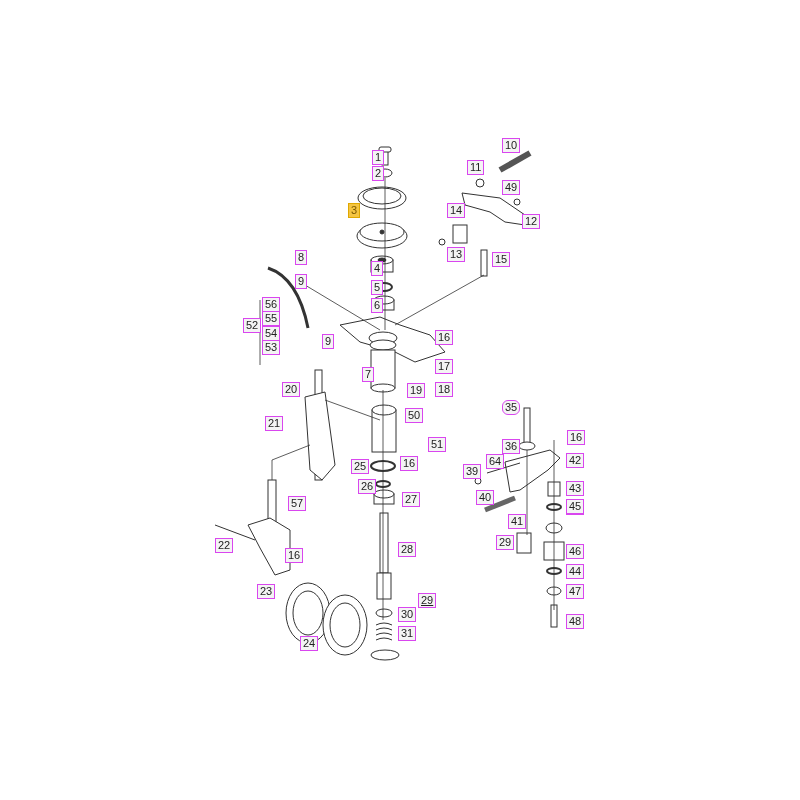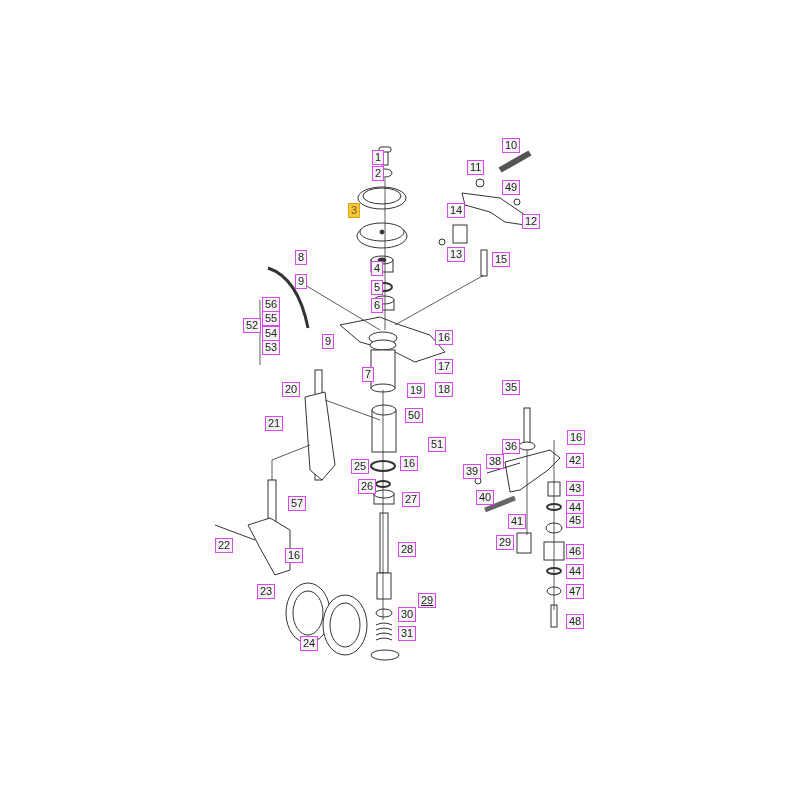--- a/index.html
+++ b/index.html
@@ -152,32 +152,32 @@
     <span class="lbl" style="left: 215px; top: 538px;">22</span>
     <span class="lbl" style="left: 257px; top: 584px;">23</span>
     <span class="lbl" style="left: 300px; top: 636px;">24</span>
     <span class="lbl" style="left: 351px; top: 459px;">25</span>
     <span class="lbl" style="left: 358px; top: 479px;">26</span>
     <span class="lbl" style="left: 402px; top: 492px;">27</span>
     <span class="lbl" style="left: 398px; top: 542px;">28</span>
     <span class="lbl" style="left: 418px; top: 593px; text-decoration: underline;">29</span>
     <span class="lbl" style="left: 398px; top: 607px;">30</span>
     <span class="lbl" style="left: 398px; top: 626px;">31</span>
-    <span class="lbl" style="left: 502px; top: 380px;">35</span>
+    <span class="lbl" style="left: 502px; top: 400px; border-radius: 6px;">35</span>
     <span class="lbl" style="left: 502px; top: 439px;">36</span>
     <span class="lbl" style="left: 496px; top: 535px;">29</span>
-    <span class="lbl" style="left: 486px; top: 454px;">38</span>
+    <span class="lbl" style="left: 486px; top: 454px;">64</span>
     <span class="lbl" style="left: 463px; top: 464px;">39</span>
     <span class="lbl" style="left: 476px; top: 490px;">40</span>
     <span class="lbl" style="left: 508px; top: 514px; text-align: right;">41</span>
     <span class="lbl" style="left: 566px; top: 453px;">42</span>
     <span class="lbl" style="left: 566px; top: 481px;">43</span>
     <span class="lbl" style="left: 566px; top: 500px;">44</span>
     <span class="lbl" style="left: 566px; top: 564px;">44</span>
-    <span class="lbl" style="left: 566px; top: 513px;">45</span>
+    <span class="lbl" style="left: 566px; top: 499px;">45</span>
     <span class="lbl" style="left: 566px; top: 544px;">46</span>
     <span class="lbl" style="left: 566px; top: 584px;">47</span>
     <span class="lbl" style="left: 566px; top: 614px; text-align: right;">48</span>
     <span class="lbl" style="left: 502px; top: 180px;">49</span>
     <span class="lbl" style="left: 405px; top: 408px;">50</span>
     <span class="lbl" style="left: 428px; top: 437px;">51</span>
     <span class="lbl" style="left: 243px; top: 318px;">52</span>
     <span class="lbl" style="left: 262px; top: 340px;">53</span>
     <span class="lbl" style="left: 262px; top: 326px;">54</span>
     <span class="lbl" style="left: 262px; top: 311px;">55</span>

